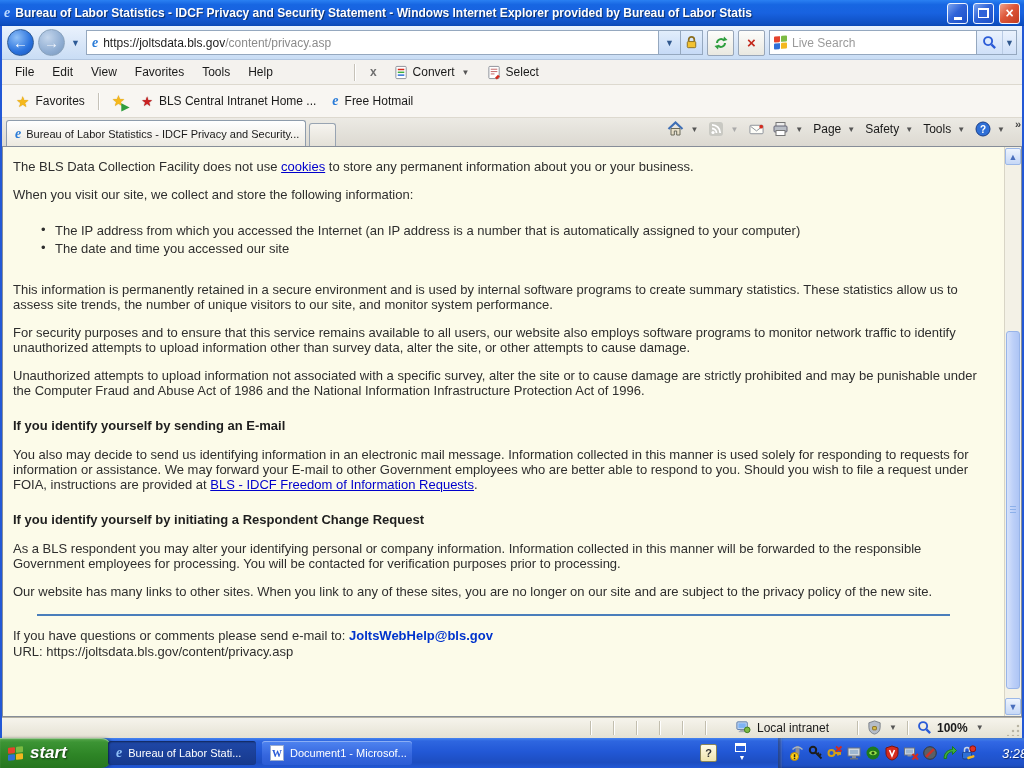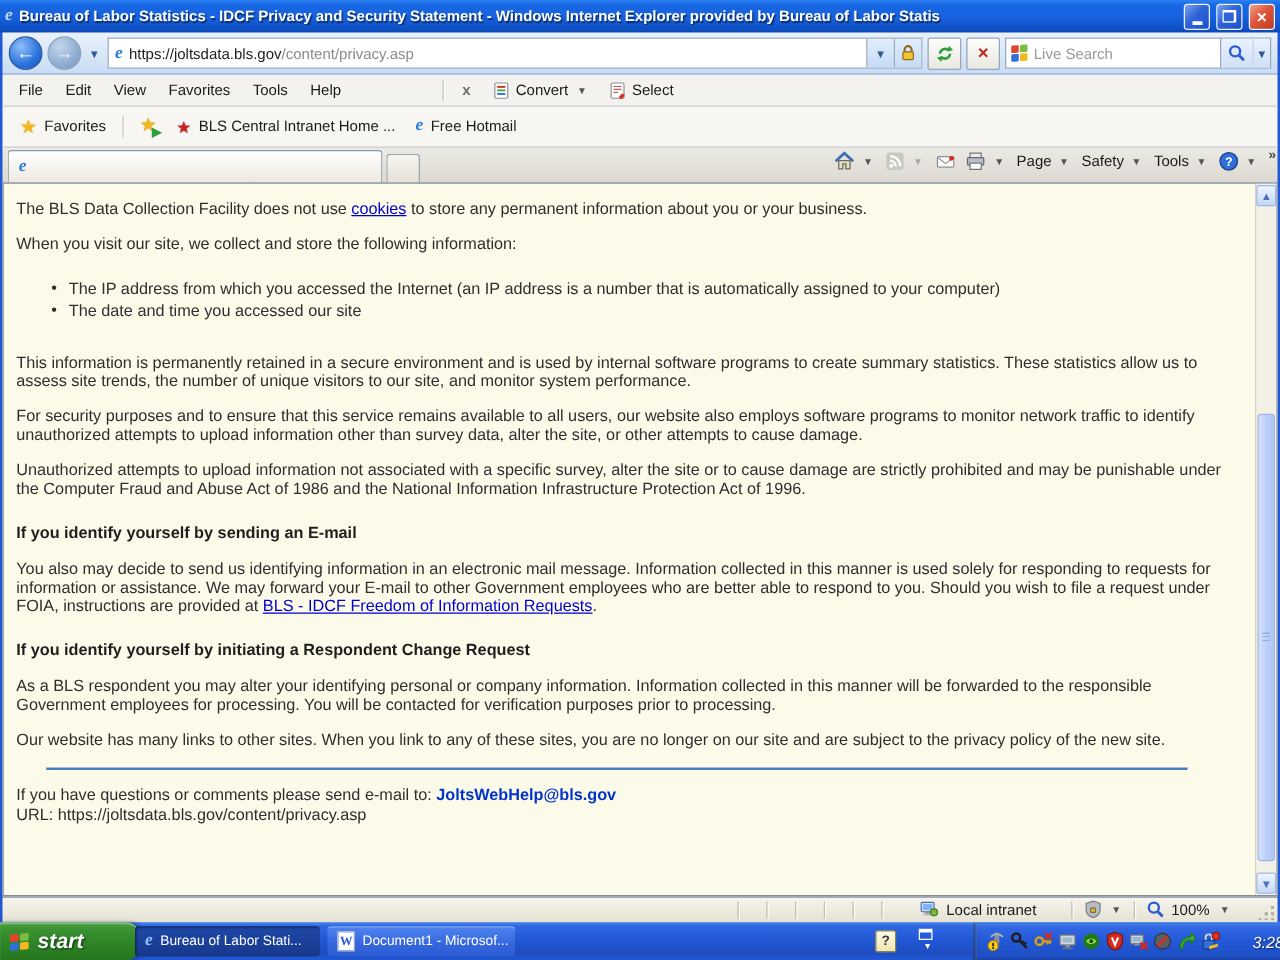--- a/index.html
+++ b/index.html
@@ -40,21 +40,21 @@
     display:flex; align-items:center; gap:5px; padding-left:5px; overflow:hidden; }
   .addr-text { font-size:12px; color:#1c1c1c; white-space:nowrap; flex:1; overflow:hidden; }
   .addr-text .path { color:#8b8b8b; }
   .addr-right { display:flex; height:23px; margin-left:auto; flex:none; }
   .addr-dd, .addr-lock { width:22px; height:23px; display:flex; align-items:center; justify-content:center;
     background:linear-gradient(#e2eefc,#c6daf6); border-left:1px solid #95a8bf; }
   .addr-dd { color:#30588e; font-size:9px; }
   .sq-btn { width:27px; height:26px; flex:none; border:1px solid #98a6b8; border-radius:2px;
     background:linear-gradient(#fdfdfb,#e9e8e0); display:flex; align-items:center; justify-content:center; }
   .stop-x { color:#c3281b; font-weight:bold; font-size:15px; line-height:1; }
-  .searchbox { width:213px; height:25px; flex:none; background:#fff; border:1px solid #95a8bf;
+  .searchbox { width:248px; height:25px; flex:none; background:#fff; border:1px solid #95a8bf;
     display:flex; align-items:center; padding-left:4px; }
   .searchbox input { border:none; outline:none; flex:1; min-width:0; font-size:12px;
     color:#555; font-family:"Liberation Sans",sans-serif; background:transparent; }
   .searchbox input::placeholder { color:#9a9a9a; opacity:1; }
   .flag { display:grid; grid-template-columns:6px 6px; grid-template-rows:6px 6px; gap:1px;
     transform:skewY(-5deg); margin-right:5px; flex:none; }
   .flag i { border-radius:1px; }
   .flag i:nth-child(1){background:#e4432c}.flag i:nth-child(2){background:#7cbb42}
   .flag i:nth-child(3){background:#2f6fd6}.flag i:nth-child(4){background:#f3b71f}
   .search-btns { display:flex; height:23px; margin-left:auto; }
@@ -126,21 +126,21 @@
   .sb-thumb::after { content:""; position:absolute; left:3px; right:3px; top:calc(50% - 4px); height:8px;
     background:repeating-linear-gradient(180deg,#8cb0ea 0 1px,transparent 1px 3px); }
 
   
   .statusbar { position:absolute; left:2px; right:2px; top:717px; height:21px;
     background:linear-gradient(#f6f4ec,#e5e2d4); border-top:1px solid #b7b3a4;
     font-size:12px; color:#1a1a1a; }
   .sb-sep { position:absolute; top:3px; width:1px; height:14px; background:#c2beae; box-shadow:1px 0 0 #fff; }
   .sb-zone { position:absolute; left:733px; top:2px; display:flex; align-items:center; gap:6px; }
   .sb-shield { position:absolute; left:865px; top:2px; display:flex; align-items:center; gap:4px; }
-  .sb-zoom { position:absolute; left:915px; top:2px; display:flex; align-items:center; gap:5px; }
+  .sb-zoom { position:absolute; left:915px; top:2px; display:flex; align-items:center; gap:5px;font-weight:bold; }
   .sb-grip { position:absolute; right:2px; bottom:2px; width:13px; height:13px;
     background:
       radial-gradient(circle at 11px 3px,#b8b4a4 1.4px,transparent 1.6px),
       radial-gradient(circle at 11px 8px,#b8b4a4 1.4px,transparent 1.6px),
       radial-gradient(circle at 6px 8px,#b8b4a4 1.4px,transparent 1.6px),
       radial-gradient(circle at 11px 13px,#b8b4a4 1.4px,transparent 1.6px),
       radial-gradient(circle at 6px 13px,#b8b4a4 1.4px,transparent 1.6px),
       radial-gradient(circle at 1px 13px,#b8b4a4 1.4px,transparent 1.6px); }
 
   
@@ -291,20 +291,21 @@
     </span>
     <span class="fav-item">
       <span class="ie-e">e</span>
       <span>Free Hotmail</span>
     </span>
   </div>
 
   <div class="tab-row">
     <div class="tab-active">
       <span class="ie-e">e</span>
+      <span>Bureau of Labor Statistics - IDCF Privacy and Security...</span>
     </div>
     <div class="tab-stub"></div>
     <div class="cmdbar">
       <span class="cmd">
         <svg class="ico" width="17" height="16" viewBox="0 0 16 16">
             <path d="M1 8 L8 1.5 L15 8" fill="none" stroke="#3f6fb5" stroke-width="2.2"></path>
             <path d="M3.5 7.5 h9 V14 h-3.3 V10 h-2.4 V14 H3.5 Z" fill="#e8dfc8" stroke="#6a6a5a"></path>
           </svg>
         <span class="dd-sm">▼</span>
       </span>

